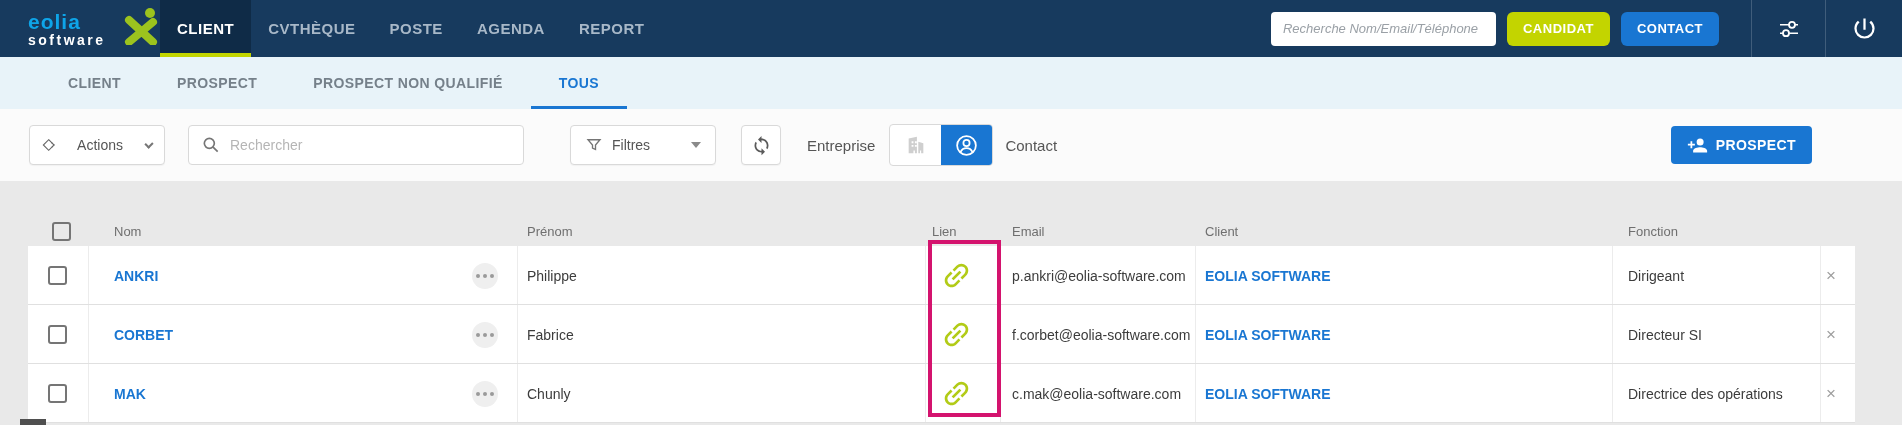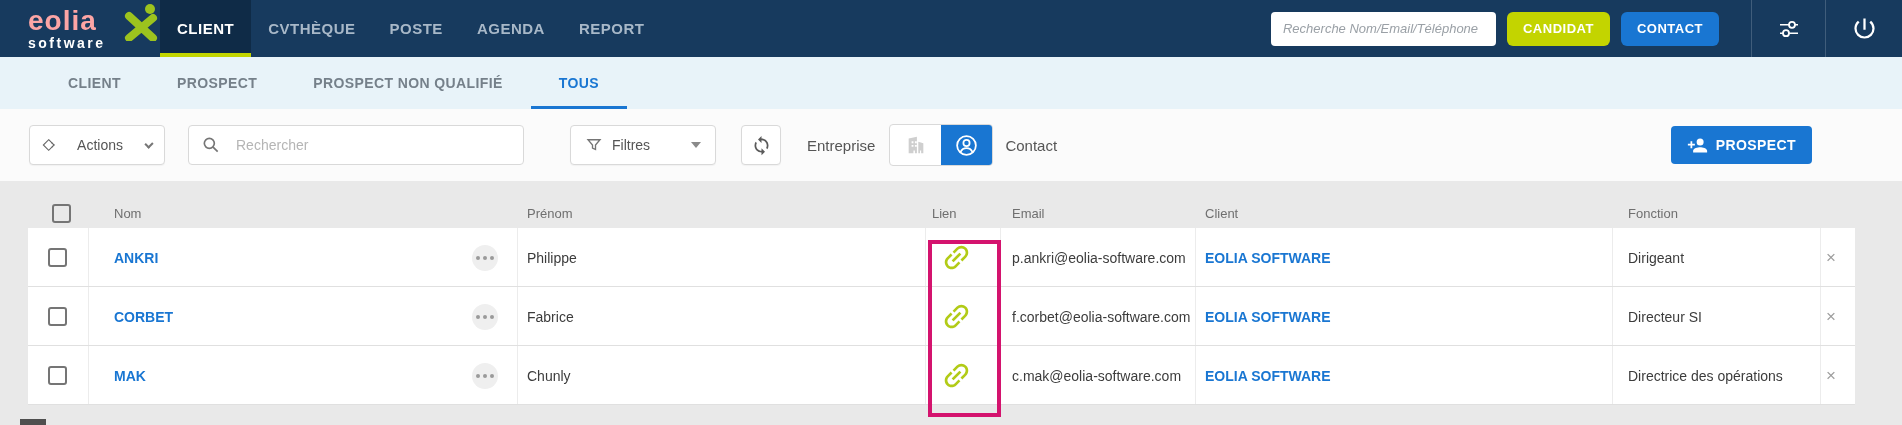--- a/index.html
+++ b/index.html
@@ -3,21 +3,21 @@
 <meta charset="utf-8">
 <style>
   * { box-sizing: border-box; margin: 0; padding: 0; }
   html,body { background:#d8d8d8; }
   body { font-family: "Liberation Sans", sans-serif; }
   #page { position:relative; width:1902px; height:425px; background:#e9e9e9; overflow:hidden; }
 
   
   .navbar { position:absolute; left:0; top:0; width:1902px; height:57px; background:#173a5e; display:flex; align-items:center; }
   .logo { margin-left:28px; width:106px; display:flex; flex-direction:column; line-height:1; position:relative; cursor:pointer; }
-  .logo .l1 { color:#fca5a5; font-size:28px; font-weight:bold; letter-spacing:1px; }
+  .logo .l1 { color:#0ea5e9; font-size:21px; font-weight:bold; letter-spacing:1px; }
   .logo .l2 { color:#fff; font-size:14px; letter-spacing:2.5px; font-weight:bold; margin-top:1px; }
   .logo svg { position:absolute; right:-24px; top:-4px; }
   .navmenu { display:flex; height:57px; margin-left:26px; }
   .navitem { height:57px; display:flex; align-items:center; padding:0 17px; color:#a8b8c8; font-size:15px; font-weight:bold; letter-spacing:.5px; cursor:pointer; }
   .navitem.active { background:#0f2b47; color:#fff; border-bottom:4px solid #c2d500; padding-top:4px; }
   .nav-search { margin-left:auto; width:225px; height:34px; border:none; border-radius:4px; padding:0 12px; font-size:13px; font-style:italic; color:#444; background:#fff; font-family:"Liberation Sans",sans-serif; }
   .nav-search::placeholder { color:#9aa0a6; font-style:italic; }
   .nav-btn { height:34px; padding:0 16px; border:none; border-radius:6px; color:#fff; font-weight:bold; font-size:13px; letter-spacing:.5px; margin-left:11px; cursor:pointer; font-family:"Liberation Sans",sans-serif; }
   .nav-btn.green { background:#c3d400; }
   .nav-btn.blue { background:#1976d2; }
@@ -29,35 +29,35 @@
   .subtabs { position:absolute; left:0; top:57px; width:1902px; height:52px; background:#e8f3f9; display:flex; padding-left:40px; }
   .subtab { height:52px; display:flex; align-items:center; padding:0 28px; font-size:14px; font-weight:bold; color:#75808a; letter-spacing:.4px; cursor:pointer; }
   .subtab.active { color:#1976d2; border-bottom:3px solid #1976d2; padding-top:3px; }
 
   
   .toolbar { position:absolute; left:0; top:109px; width:1902px; height:72px; background:#fbfbfb; display:flex; align-items:center; }
   .tb-btn { height:40px; background:#fff; border:1px solid #d9d9d9; border-radius:4px; display:flex; align-items:center; color:#555; font-size:14px; cursor:pointer; box-shadow:0 1px 1px rgba(0,0,0,.04); }
   .actions-btn { margin-left:29px; width:136px; padding:0 12px; gap:19px; }
   .chev { width:7px; height:7px; border-right:2px solid #777; border-bottom:2px solid #777; transform:rotate(45deg) translate(-1px,-1px); margin-left:4px; }
   .tb-search { margin-left:23px; width:336px; height:40px; background:#fff; border:1px solid #d9d9d9; border-radius:4px; display:flex; align-items:center; padding:0 12px; gap:9px; }
-  .tb-search input { border:none; outline:none; flex:1; font-size:14px; color:#444; font-family:"Liberation Sans",sans-serif;margin-left:6px; }
+  .tb-search input { border:none; outline:none; flex:1; font-size:14px; color:#444; font-family:"Liberation Sans",sans-serif; }
   .tb-search input::placeholder { color:#b5b5b5; }
   .filtres-btn { margin-left:46px; width:146px; padding:0 14px; gap:9px; }
   .caret { width:0; height:0; border-left:5px solid transparent; border-right:5px solid transparent; border-top:6px solid #8a8a8a; margin-left:auto; }
   .refresh-btn { margin-left:25px; width:40px; justify-content:center; }
   .toggle-label { font-size:15px; color:#555; }
   .lbl-entreprise { margin-left:26px; }
   .lbl-contact { margin-left:12px; }
   .toggle { margin-left:14px; height:42px; width:104px; display:flex; border:1px solid #d9d9d9; border-radius:4px; overflow:hidden; background:#fff; cursor:pointer; }
   .toggle .seg { flex:1; display:flex; align-items:center; justify-content:center; }
   .toggle .seg.on { background:#1976d2; }
   .ajouter-btn { margin-left:auto; margin-right:90px; height:38px; padding:0 16px; background:#1976d2; border:none; border-radius:4px; color:#fff; font-size:14px; font-weight:bold; letter-spacing:.4px; display:flex; align-items:center; gap:8px; cursor:pointer; font-family:"Liberation Sans",sans-serif; }
 
   
-  .tablewrap { position:absolute; left:28px; top:204px; width:1827px; }
+  .tablewrap { position:absolute; left:28px; top:222px; width:1827px; }
   .thead { position:relative; height:24px; }
   .thead .hcell { position:absolute; top:2px; font-size:13px; color:#6f6f6f; }
   .hcheck { position:absolute; left:24px; top:0; }
   .checkbox { width:19px; height:19px; border:2px solid #757575; border-radius:3px; background:transparent; cursor:pointer; }
   .trow { position:relative; height:59px; background:#fff; border-bottom:1px solid #e0e0e0; }
   .trow:first-of-type { border-top:1px solid #e6e6e6; }
   .vline { position:absolute; top:0; bottom:0; width:1px; background:#ececec; }
   .cell { position:absolute; top:0; height:59px; display:flex; align-items:center; font-size:14px; color:#3c3c3c; }
   .cell.link { color:#1976d2; cursor:pointer; }
   .rowcheck { left:20px; }

